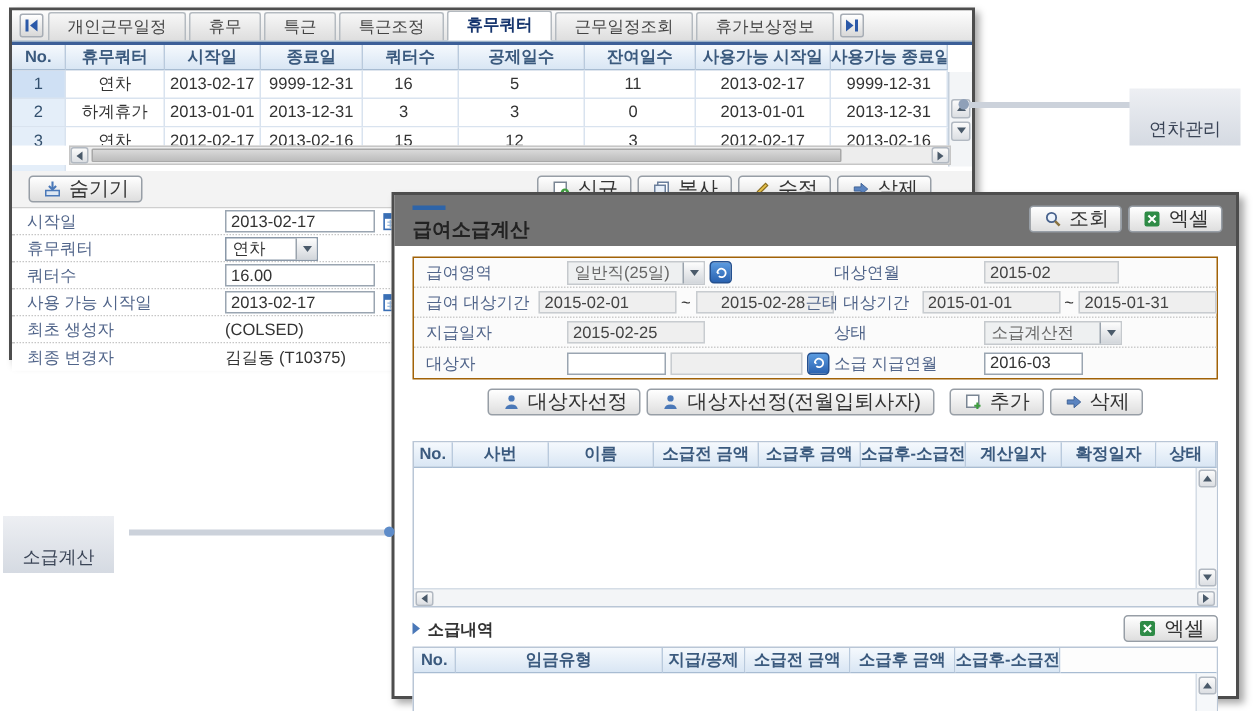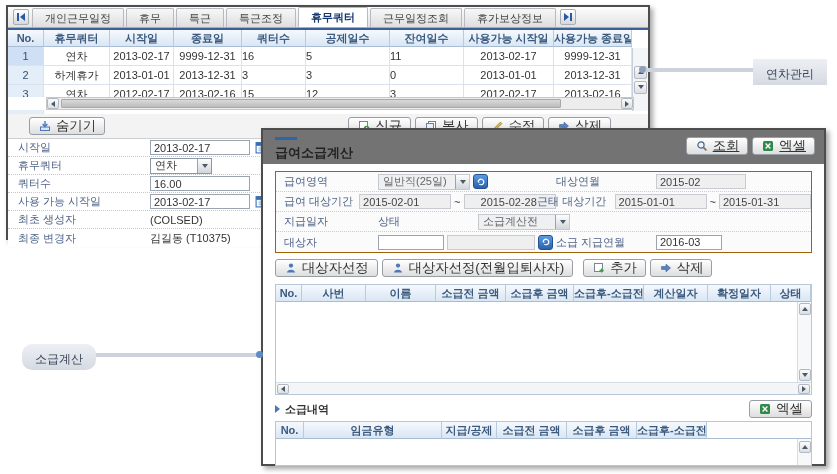--- a/index.html
+++ b/index.html
@@ -22,84 +22,84 @@
   .arr-r::before { content:''; position:absolute; left:3px; top:3px; border-left:5px solid #2a58a8; border-top:4px solid transparent; border-bottom:4px solid transparent; }
   .arr-r::after  { content:''; position:absolute; left:9px; top:3px; width:2px; height:8px; background:#2a58a8; }
 
   
   .grid1 { position:relative; border-top:2px solid #3c5f98; background:#fff; }
   .hrow, .drow { display:flex; }
   .gh { height:17px; line-height:16px; text-align:center; color:#3b5a7e; background:linear-gradient(#f5f9fd,#d9e6f4); border-right:1px solid #b9cadd; border-bottom:1px solid #a8bcd2; overflow:hidden; white-space:nowrap;font-weight:bold; }
   .c  { height:19px; line-height:18px; border-right:1px solid #d9e3ef; border-bottom:1px solid #d9e3ef; background:#fff; overflow:hidden; white-space:nowrap; }
   .rn { background:#e4eef9; text-align:center; color:#33506e; }
   .rn.sel { background:#cfe0f4; }
-  .tc { text-align:center; } .tr { text-align:left; padding-right:9px; }
+  .tc { text-align:center; } .tr { text-align:center; padding-right:9px; }
   .w1c0{width:36px}.w1c1{width:66px}.w1c2{width:64px}.w1c3{width:68px}.w1c4{width:64px}.w1c5{width:84px}.w1c6{width:74px}.w1c7{width:90px}.w1c8{width:78px}
   .w1-rows { height:50px; overflow:hidden; width:624px; }
   .w1-vscroll { position:absolute; right:0; top:18px; width:16px; height:63px; background:#f3f5f7; border-left:1px solid #c5d0dc; display:flex; flex-direction:column; align-items:center; justify-content:center; gap:2px; }
   .sbtn { width:13px; height:13px; background:linear-gradient(#fbfbfb,#dcdfe3); border:1px solid #b2b9c2; border-radius:2px; display:flex; align-items:center; justify-content:center; cursor:default; }
   .tri-up    { width:0; height:0; border-left:3px solid transparent; border-right:3px solid transparent; border-bottom:4px solid #4a5a6a; }
   .tri-down  { width:0; height:0; border-left:3px solid transparent; border-right:3px solid transparent; border-top:4px solid #4a5a6a; }
   .tri-left  { width:0; height:0; border-top:3px solid transparent; border-bottom:3px solid transparent; border-right:4px solid #4a5a6a; }
   .tri-right { width:0; height:0; border-top:3px solid transparent; border-bottom:3px solid transparent; border-left:4px solid #4a5a6a; }
   .w1-hscroll { position:relative; margin-left:38px; width:588px; height:13px; background:#ededed; border:1px solid #c6c6c6; display:flex; align-items:center; }
   .hthumb { height:9px; margin:0 2px; background:linear-gradient(#d9d9d9,#bdbdbd); border:1px solid #a8a8a8; border-radius:1px; }
   .w1-sliver { height:4px; width:624px; display:flex; overflow:hidden; }
   .w1-sliver .a { width:36px; background:#e4eef9; border-right:1px solid #d9e3ef; }
   .w1-sliver .b { flex:1; background:#fff; }
 
   
   .btn { display:inline-flex; align-items:center; gap:4px; height:18px; padding:0 8px; background:linear-gradient(#ffffff,#dedede); border:1px solid #979ea6; border-radius:3px; color:#333; white-space:nowrap; cursor:default; }
   .btn svg { flex:0 0 auto; }
-  .w1-btnrow { display:flex; align-items:center; padding:3px 21px; height:24px; }
+  .w1-btnrow { display:flex; align-items:center; padding:3px 11px; height:24px; }
   .w1-btnrow .spacer { flex:1; }
   .w1-btnrow .grp { display:flex; gap:4px; margin-right:16px; }
 
   
   .w1-form { background:#fff; border-top:1px solid #cfcfcf; }
   .frow { display:flex; align-items:center; height:18px; border-bottom:1px dotted #c6c6c6; background:#fff; }
   .flabel { width:142px; padding-left:10px; color:#51658a; }
   .inp { height:15px; font-size:11px; font-family:inherit; border:1px solid #9aa5b1; background:#fff; color:#333; padding:0 3px; }
   .inp.dis { background:#efefef; border:1px solid #c8ccd0; color:#444; }
   .selbox { display:inline-flex; align-items:center; height:16px; border:1px solid #8a98a8; background:#fff; padding-left:4px; }
   .selbox.dis { background:#eef0f1; border:1px solid #c5c9cd; color:#666; }
   .selarrow { width:14px; height:14px; margin-left:6px; background:linear-gradient(#fdfdfd,#d2d6db); border-left:1px solid #9aa3ad; display:flex; align-items:center; justify-content:center; }
   .ic { display:inline-flex; width:14px; height:14px; align-items:center; justify-content:center; }
 
   
   .w2-head { position:relative; padding:7px 12px 2px; background:#737373; }
   .w2-dash { width:22px; height:3px; background:#2e64a8; margin-bottom:4px; }
   .w2-title { font-size:13px; font-weight:bold; color:#222; }
-  .w2-toolbar { position:absolute; right:9px; top:7px; display:flex; gap:4px;text-decoration:underline; }
+  .w2-toolbar { position:absolute; right:9px; top:7px; display:flex; gap:4px; }
   .w2-form { margin:7px 12px 6px; border:1px solid #a16207; background:#fbfbfb; }
   .w2-row { display:flex; align-items:center; height:20px; border-bottom:1px dotted #ccc; }
   .w2-row:last-child { border-bottom:none; }
   .lab { width:102px; padding-left:8px; color:#51658a; }
   .val1 { width:178px; display:flex; align-items:center; gap:3px; }
   .lab2 { width:100px; color:#51658a; }
   .val2 { flex:1; display:flex; align-items:center; gap:3px; }
   .goicon { width:15px; height:15px; border-radius:3px; background:linear-gradient(#5b9be0,#2a62b0); border:1px solid #24508f; display:inline-flex; align-items:center; justify-content:center; }
-  .w2-actions { margin:0 12px 7px; display:flex; gap:4px; }
+  .w2-actions { margin:0 12px 17px; display:flex; gap:4px;justify-content:center; }
   .w2-grid { position:relative; margin:0 12px; border:1px solid #b9c6d6; background:#fff; }
   .w2c0{width:26px}.w2c1{width:64px}.w2c2{width:70px}.w2c3{width:70px}.w2c4{width:68px}.w2c5{width:70px}.w2c6{width:64px}.w2c7{width:63px}.w2c8{flex:1}
   .w2-body { position:relative; height:80px; background:#fff; }
   .w2-vscroll { position:absolute; right:0; top:0; width:14px; height:80px; border-left:1px solid #d5dde6; background:#f6f8fa; display:flex; flex-direction:column; justify-content:space-between; align-items:center; padding:1px 0; }
   .w2-hscroll { height:12px; border-top:1px solid #d5dde6; background:#f3f5f7; display:flex; align-items:center; justify-content:space-between; padding:0 1px; }
   .w2-sec { margin:5px 12px 3px; display:flex; align-items:center; }
   .w2-sec .chev { width:0; height:0; border-top:4px solid transparent; border-bottom:4px solid transparent; border-left:5px solid #4a78b8; margin-right:5px; }
   .w2-sec .t { font-weight:bold; color:#333; }
   .w2-sec .spacer { flex:1; }
   .w2-dgrid { position:relative; margin:0 12px; border:1px solid #b9c6d6; background:#fff; }
   .dg0{width:28px}.dg1{width:138px}.dg2{width:55px}.dg3{width:70px}.dg4{width:70px}.dg5{width:70px}
   .dgrest { flex:1; background:#fdfdfd; border-bottom:1px solid #a8bcd2; }
   .dg-body { position:relative; height:26px; background:#fff; }
   .dg-vscroll { position:absolute; right:0; top:0; width:14px; height:26px; border-left:1px solid #d5dde6; background:#f6f8fa; display:flex; justify-content:center; padding-top:2px; }
 
   
-  .callout { position:absolute; z-index:30; height:26px; line-height:22px; padding:4px 13px; background:linear-gradient(#edeff3,#d5dae2); color:#3a4456; font-size:12px; white-space:nowrap; }
+  .callout { position:absolute; z-index:30; height:38px; line-height:22px; padding:16px 13px; background:linear-gradient(#edeff3,#d5dae2); color:#3a4456; font-size:12px; white-space:nowrap; }
   .cline { position:absolute; z-index:29; height:4px; background:#ccd2db; }
   .cdot { position:absolute; z-index:31; border-radius:50%; }
 </style>
 </head>
 <body>
 
 <div id="canvas">
 
   <div class="win" id="win1">
 
@@ -342,20 +342,23 @@
         </div>
         <div class="lab2" style="width:97px">근태 대상기간</div>
         <div class="val2">
           <input class="inp dis" style="width: 92px;" value="2015-01-01">
           <span>~</span>
           <input class="inp dis" style="width: 92px;" value="2015-01-31">
         </div>
       </div>
       <div class="w2-row">
         <div class="lab">지급일자</div>
+        <div class="val1">
+          <input class="inp dis" style="width: 92px;" value="2015-02-25">
+        </div>
         <div class="lab2">상태</div>
         <div class="val2">
           <div class="selbox dis" style="width:92px">
             <span style="flex:1">소급계산전</span>
             <span class="selarrow">
                 <span class="tri-down"></span>
               </span>
           </div>
         </div>
       </div>
@@ -480,17 +483,17 @@
             </div>
         </div>
       </div>
     </div>
   </div>
 
   <div class="cline" style="left:646px; top:68px; width:108px;"></div>
   <div class="cdot" style="left:639px; top:66px; width:7px; height:7px; background:#8fa0b8;"></div>
   <div class="callout" style="left:753px; top:59px;">연차관리</div>
 
-  <div class="callout" style="left:22px; top:344px;border-radius:10px;">소급계산</div>
+  <div class="callout" style="left:2px; top:344px;">소급계산</div>
   <div class="cline" style="left:86px; top:353px; width:172px;"></div>
   <div class="cdot" style="left:256px; top:351px; width:7px; height:7px; background:#5e8cc9;"></div>
 
 </div>
 
 </body></html>

